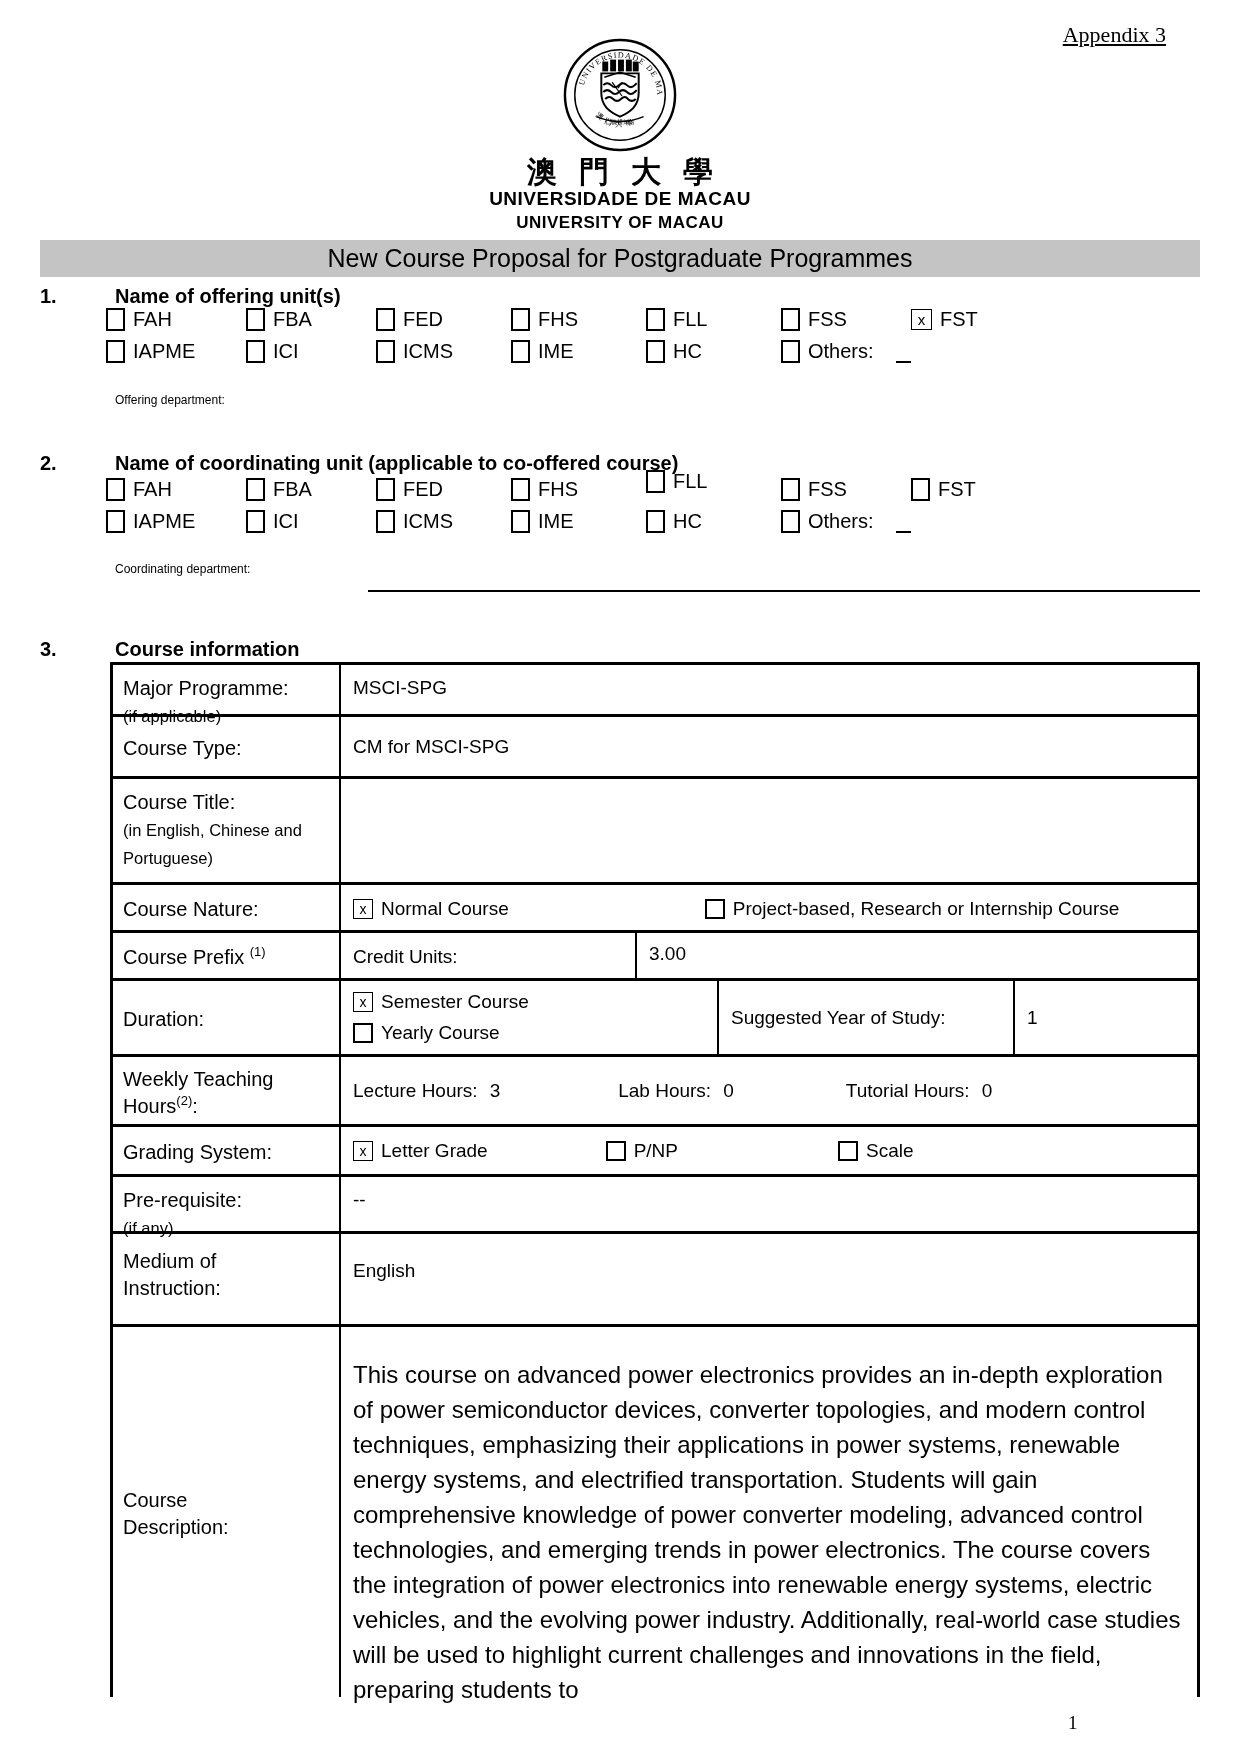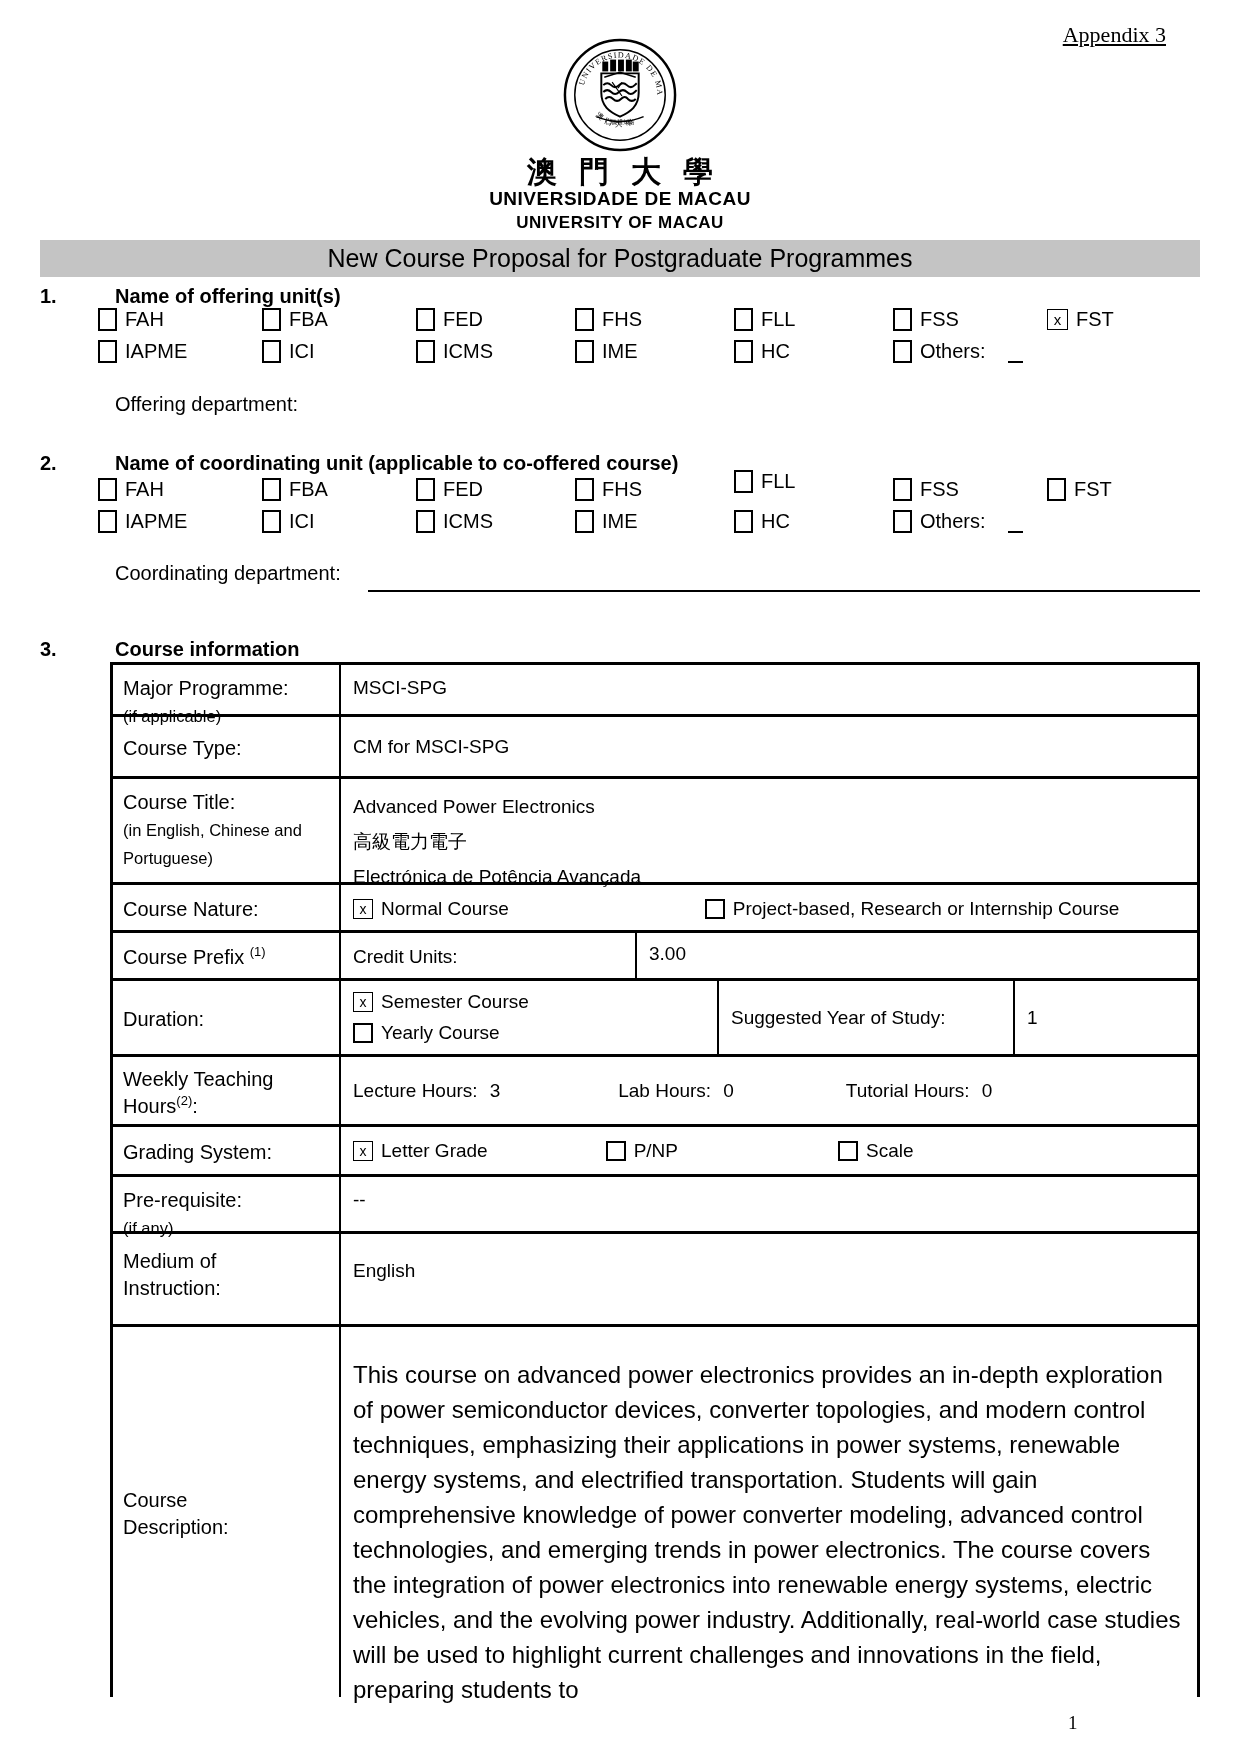--- a/index.html
+++ b/index.html
@@ -27,37 +27,36 @@
   .en-name { position: absolute; top: 213px; left: 0; width: 100%; text-align: center; font-weight: bold; font-size: 17px; letter-spacing: .5px; }
   .title-bar {
     position: absolute; top: 240px; left: 40px; width: 1160px; height: 37px;
     background: #c4c4c4; display: flex; align-items: center; justify-content: center;
     font-size: 25px;
   }
   .sec-head { position: absolute; left: 40px; font-weight: bold; font-size: 20px; }
   .sec-head .sec-title { position: absolute; left: 75px; width: 900px; }
   
   .unit-row {
-    position: absolute; left: 98px;
+    position: absolute; left: 106px;
     display: grid;
     grid-template-columns: 140px 130px 135px 135px 135px 130px auto;
     align-items: center;
     font-size: 20px;
-    gap: 24px;
   }
   .cb-item { display: flex; align-items: center; white-space: nowrap; }
   .cb-item.raised { transform: translateY(-8px); }
   .cb {
     display: inline-flex; width: 19px; height: 23px; flex: 0 0 19px;
     border: 2.5px solid #000; margin-right: 8px;
     align-items: center; justify-content: center;
   }
   .cb.checked { width: 21px; height: 21px; flex: 0 0 21px; border-width: 1.5px; font-size: 15px; }
   .others-line { display: inline-block; width: 138px; border-bottom: 2px solid #000; height: 22px; margin-left: 22px; }
-  .dept-label { position: absolute; left: 115px; font-size: 20px; }
+  .dept-label { position: absolute; left: 115px; font-size: 12px; }
   .dept-line { position: absolute; left: 368px; width: 832px; height: 28px; border-bottom: 2.5px solid #000; font-size: 19px; padding-left: 48px; line-height: 26px; white-space: nowrap; }
   
   .ctable { position: absolute; top: 662px; left: 110px; width: 1090px; border: 3px solid #000; border-bottom: none; }
   .crow { display: flex; border-bottom: 3px solid #000; }
   .crow:last-child { border-bottom: none; }
   .clabel { flex: 0 0 228px; width: 228px; border-right: 2px solid #000; padding: 10px 6px 6px 10px; font-size: 20px; line-height: 27px; }
   .clabel .note { font-size: 16.5px; }
   .ccell { flex: 1 1 auto; padding: 24px 12px; font-size: 19px; display: flex; align-items: center; }
   .ccell.top { align-items: flex-start; }
   .bord-r { border-right: 2px solid #000; }
@@ -285,25 +284,20 @@
       <div class="ccell">
         <span>CM for MSCI-SPG</span>
       </div>
     </div>
 
     <div class="crow" style="height:106px;">
       <div class="clabel">
         <span>Course Title:</span><br>
         <span class="note">(in English, Chinese and Portuguese)</span>
       </div>
-      <div class="ccell top title-lines" style="display:block; padding-top:10px;">
-        <div>Advanced Power Electronics</div>
-        <div>高級電力電子</div>
-        <div>Electrónica de Potência Avançada</div>
-      </div>
     </div>
 
     <div class="crow" style="height:48px;">
       <div class="clabel center-v">
         <span>Course Nature:</span>
       </div>
       <div class="ccell">
         <div class="opts nature-opts">
             <span class="cb-item">
               <span class="cb checked">x</span>

